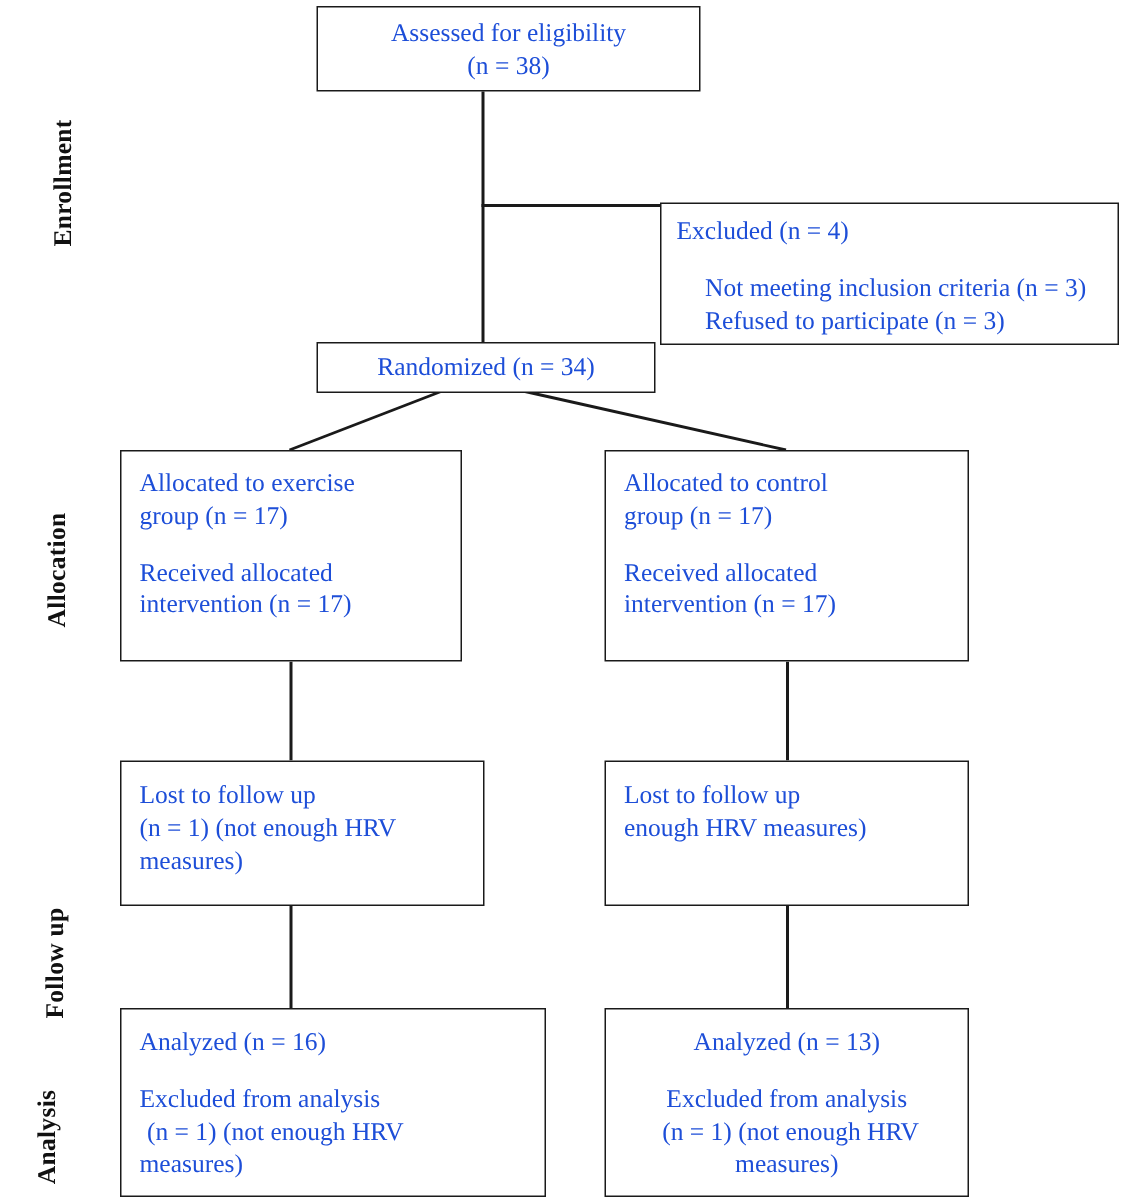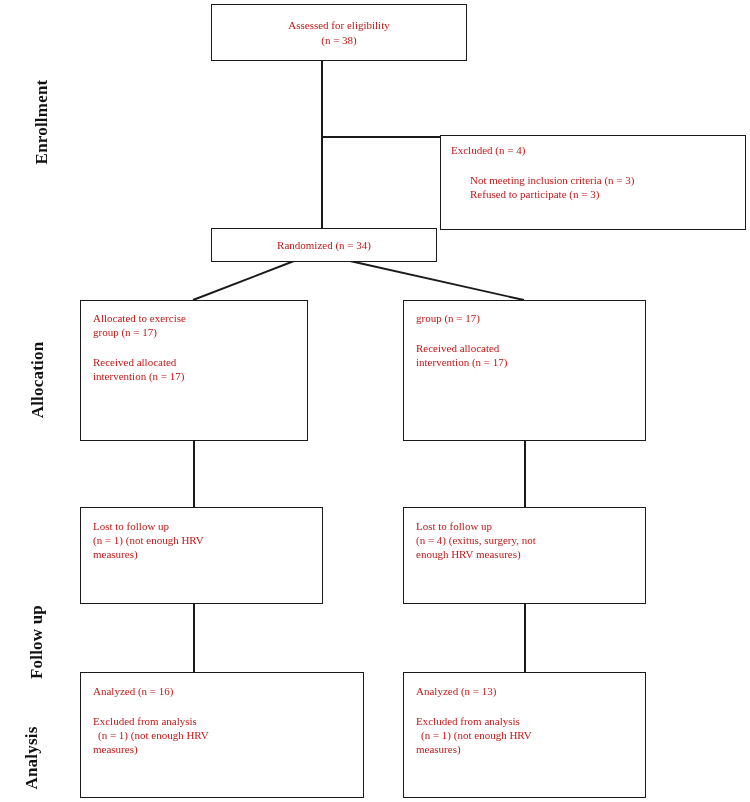--- a/index.html
+++ b/index.html
@@ -35,23 +35,23 @@
     display: inline-block;
     transform: rotate(-90deg);
   }
 
   
   .node {
     position: absolute;
     box-sizing: border-box;
     border: 1.6px solid #1a1a1a;
     background: #ffffff;
-    font-size: 11px;
+    font-size: 17px;
     line-height: 1.28;
-    color: #b91c1c;
+    color: #1d4ed8;
     padding: 9px 12px;
     z-index: 3;
   }
   .node.center-text {
     text-align: center;
     display: flex;
     flex-direction: column;
     align-items: center;
     justify-content: center;
     padding: 6px 8px;
@@ -141,47 +141,47 @@
 
   <div class="node" style="left:80px; top:300px; width:228px; height:141px; padding:10px 12px;">
     <span class="blk">Allocated to exercise</span>
     <span class="blk">group (n = 17)</span>
     <span class="gap"></span>
     <span class="blk">Received allocated</span>
     <span class="blk">intervention (n = 17)</span>
   </div>
 
   <div class="node" style="left:403px; top:300px; width:243px; height:141px; padding:10px 12px;">
+    <span class="blk">Allocated to control</span>
     <span class="blk">group (n = 17)</span>
     <span class="gap"></span>
     <span class="blk">Received allocated</span>
     <span class="blk">intervention (n = 17)</span>
   </div>
 
   <div class="node" style="left:80px; top:507px; width:243px; height:97px; padding:11px 12px;">
     <span class="blk">Lost to follow up</span>
     <span class="blk">(n = 1) (not enough HRV</span>
     <span class="blk">measures)</span>
   </div>
 
   <div class="node" style="left:403px; top:507px; width:243px; height:97px; padding:11px 12px;">
     <span class="blk">Lost to follow up</span>
-    <span class="blk">(n = 4) (exitus, surgery, not</span>
     <span class="blk">enough HRV measures)</span>
   </div>
 
   <div class="node" style="left:80px; top:672px; width:284px; height:126px; padding:11px 12px;">
     <span class="blk">Analyzed (n = 16)</span>
     <span class="gap"></span>
     <span class="blk">Excluded from analysis</span>
     <span class="indent-sm">(n = 1) (not enough HRV</span>
     <span class="blk">measures)</span>
   </div>
 
-  <div class="node" style="left:403px; top:672px; width:243px; height:126px; padding:11px 12px;">
+  <div class="node" style="left:403px; top:672px; width:243px; height:126px; padding:11px 12px;text-align:center;">
     <span class="blk">Analyzed (n = 13)</span>
     <span class="gap"></span>
     <span class="blk">Excluded from analysis</span>
     <span class="indent-sm">(n = 1) (not enough HRV</span>
     <span class="blk">measures)</span>
   </div>
 
 </div>
 
 </body></html>

